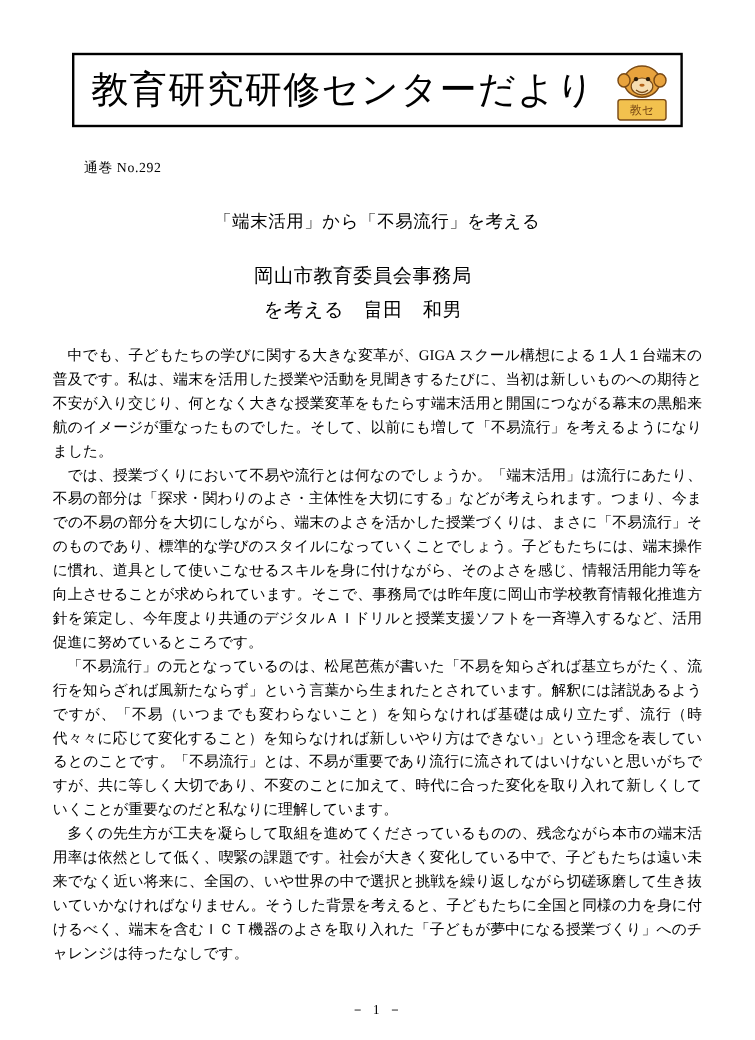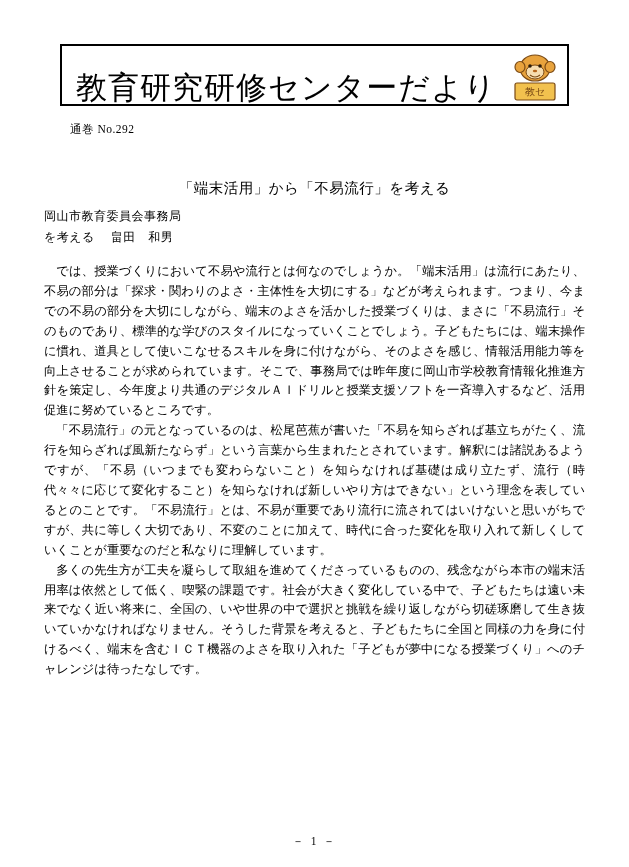--- a/index.html
+++ b/index.html
@@ -34,57 +34,56 @@
   .masthead-title {
     position: absolute;
     left: 14px;
     top: 50%;
     transform: translateY(-50%);
     font-size: 31px;
     letter-spacing: 1px;
     font-weight: normal;
     white-space: nowrap;
     font-family: "DejaVu Serif", "Liberation Serif", serif;
-    margin-top: 13px;
   }
   .masthead-logo {
     position: absolute;
     right: 6px;
     top: 4px;
     width: 52px;
     height: 54px;
     text-align: right;
   }
 
   
   .issue-line {
-    margin: 16px 26px 0 26px;
+    margin: 26px 26px 0 26px;
     display: flex;
     justify-content: space-between;
     align-items: baseline;
     font-size: 11.5px;
     flex-direction: column;
   }
   .issue-no { letter-spacing: 0.5px; }
   .issue-date { letter-spacing: 1px; padding-right: 6px; }
 
   
   .headline {
     text-align: center;
     font-size: 14.5px;
-    margin-top: 42px;
+    margin-top: 28px;
     letter-spacing: 0.5px;
     font-weight: normal;
   }
 
   
   .byline {
-    margin-top: 8px;
-    text-align: left;
-    font-size: 12px;
+    margin-top: 23px;
+    text-align: center;
+    font-size: 16px;
     line-height: 1.75;
     padding-right: 24px;
   }
   .byline div { letter-spacing: 0.5px; }
   .byline .name-line span.sp { display: inline-block; width: 16px; }
 
   
   .body-text {
     margin-top: 14px;
     font-size: 12.3px;
@@ -138,20 +137,21 @@
   <div class="headline">「端末活用」から「不易流行」を考える</div>
 
   <div class="byline">
     <div>岡山市教育委員会事務局</div>
     <div class="name-line">
       <span>を考える</span><span class="sp"></span><span>畠田　和男</span>
     </div>
   </div>
 
   <div class="body-text">
+    <p>中でも、子どもたちの学びに関する大きな変革が、GIGA スクール構想による１人１台端末の普及です。私は、端末を活用した授業や活動を見聞きするたびに、当初は新しいものへの期待と不安が入り交じり、何となく大きな授業変革をもたらす端末活用と開国につながる幕末の黒船来航のイメージが重なったものでした。そして、以前にも増して「不易流行」を考えるようになりました。</p>
     <p>では、授業づくりにおいて不易や流行とは何なのでしょうか。「端末活用」は流行にあたり、不易の部分は「探求・関わりのよさ・主体性を大切にする」などが考えられます。つまり、今までの不易の部分を大切にしながら、端末のよさを活かした授業づくりは、まさに「不易流行」そのものであり、標準的な学びのスタイルになっていくことでしょう。子どもたちには、端末操作に慣れ、道具として使いこなせるスキルを身に付けながら、そのよさを感じ、情報活用能力等を向上させることが求められています。そこで、事務局では昨年度に岡山市学校教育情報化推進方針を策定し、今年度より共通のデジタルＡＩドリルと授業支援ソフトを一斉導入するなど、活用促進に努めているところです。</p>
     <p>「不易流行」の元となっているのは、松尾芭蕉が書いた「不易を知らざれば基立ちがたく、流行を知らざれば風新たならず」という言葉から生まれたとされています。解釈には諸説あるようですが、「不易（いつまでも変わらないこと）を知らなければ基礎は成り立たず、流行（時代々々に応じて変化すること）を知らなければ新しいやり方はできない」という理念を表しているとのことです。「不易流行」とは、不易が重要であり流行に流されてはいけないと思いがちですが、共に等しく大切であり、不変のことに加えて、時代に合った変化を取り入れて新しくしていくことが重要なのだと私なりに理解しています。</p>
     <p>多くの先生方が工夫を凝らして取組を進めてくださっているものの、残念ながら本市の端末活用率は依然として低く、喫緊の課題です。社会が大きく変化している中で、子どもたちは遠い未来でなく近い将来に、全国の、いや世界の中で選択と挑戦を繰り返しながら切磋琢磨して生き抜いていかなければなりません。そうした背景を考えると、子どもたちに全国と同様の力を身に付けるべく、端末を含むＩＣＴ機器のよさを取り入れた「子どもが夢中になる授業づくり」へのチャレンジは待ったなしです。</p>
 
   </div>
 
   <div class="footer">
     <span>－ 1 －</span>
   </div>
 

